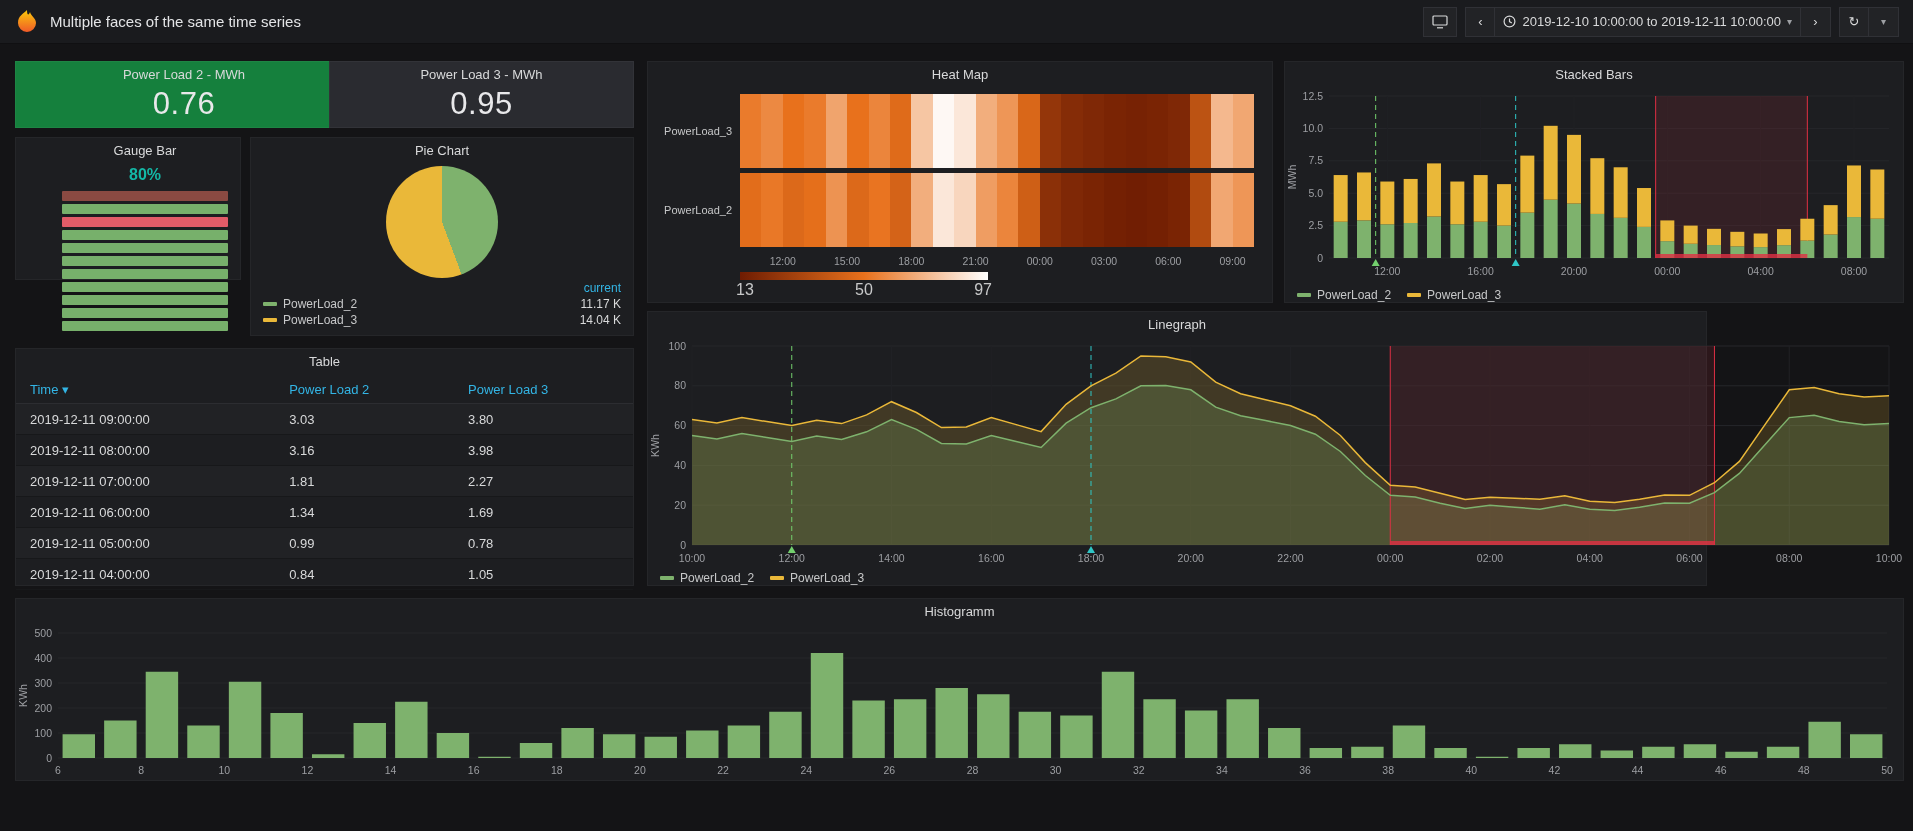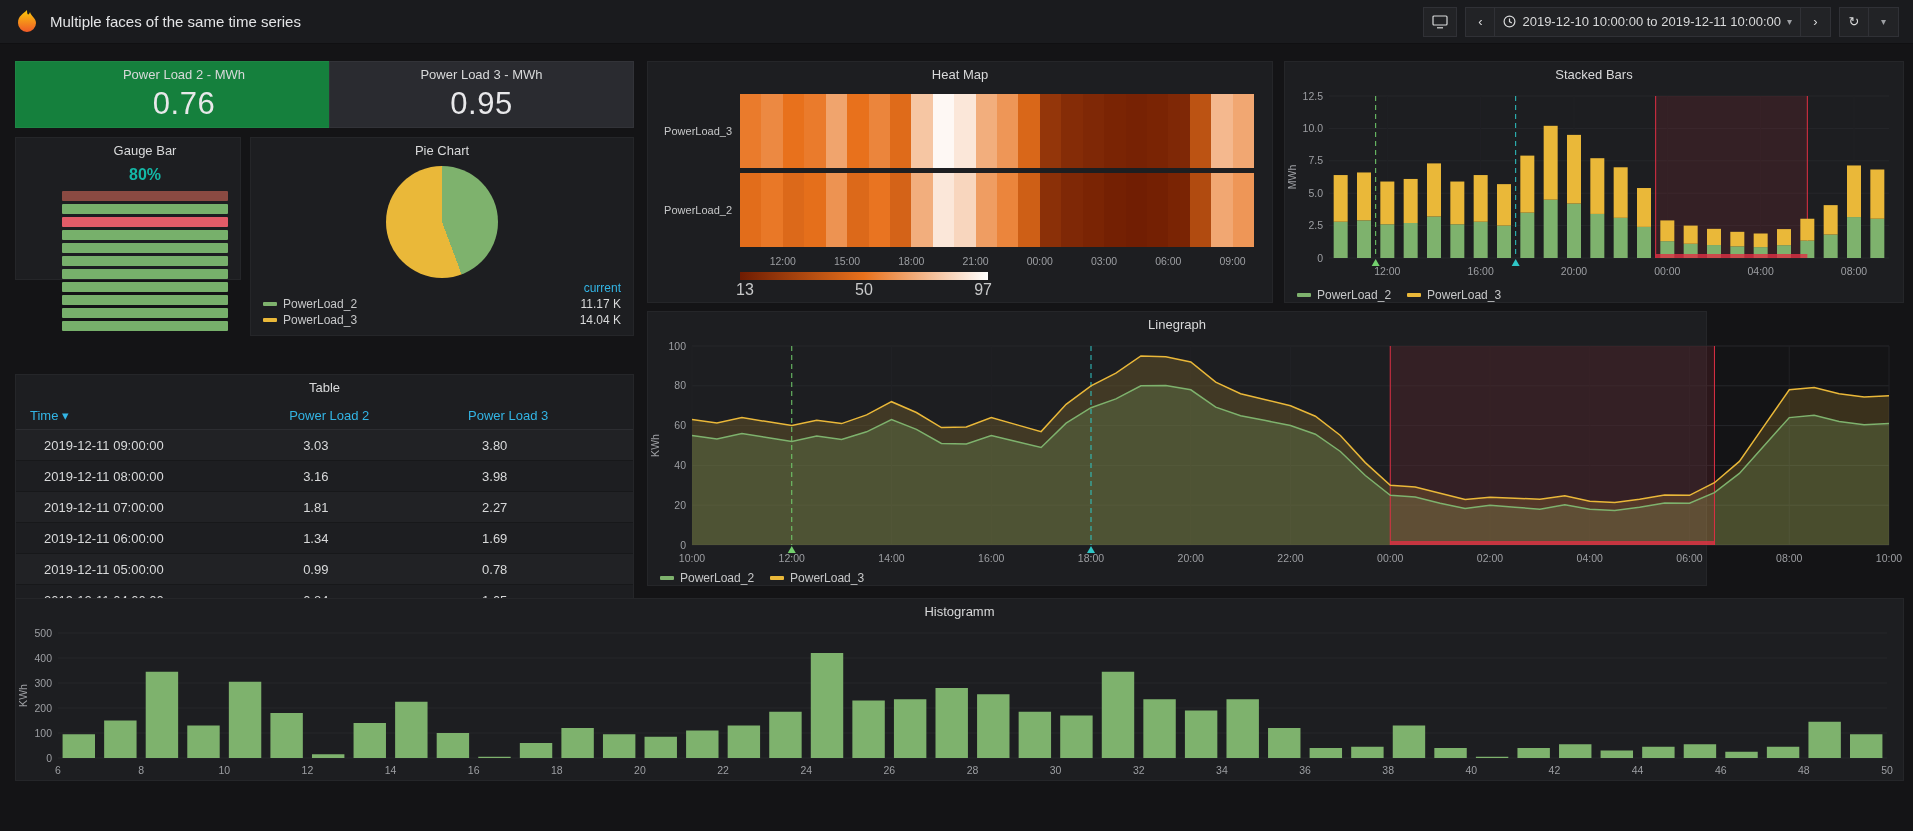--- a/index.html
+++ b/index.html
@@ -23,21 +23,21 @@
   .panel{position:absolute;background:#1d1e21;border:1px solid rgba(255,255,255,0.04);
          box-sizing:border-box;}
   .panel-title{height:26px;line-height:26px;text-align:center;font-size:13px;
                color:#d8d9da;font-weight:500;cursor:pointer;white-space:nowrap;}
   #p-stat2{left:15px;top:61px;width:338px;height:67px;background:#15803d;}
   #p-stat3{left:329px;top:61px;width:305px;height:67px;background:#2a2b30;}
   #p-gauge{left:15px;top:137px;width:226px;height:143px;padding-left:34px;}
   #p-pie{left:250px;top:137px;width:384px;height:199px;}
   #p-heatmap{left:647px;top:61px;width:626px;height:242px;}
   #p-stacked{left:1284px;top:61px;width:620px;height:242px;}
-  #p-table{left:15px;top:348px;width:619px;height:238px;margin-top:26px;}
+  #p-table{left:15px;top:348px;width:619px;height:238px;}
   #p-line{left:647px;top:311px;width:1060px;height:275px;}
   #p-hist{left:15px;top:598px;width:1889px;height:183px;}
 
   .stat-value{text-align:center;font-size:31px;font-weight:500;color:#e8e8ea;
               letter-spacing:.5px;margin-top:-2px;}
 
   
   .gauge-value{text-align:center;font-size:16px;font-weight:700;margin:2px 0 7px;}
   #gauge-bars{padding:0 12px;}
   .gbar{height:10px;margin-bottom:3px;border-radius:1px;}
@@ -73,21 +73,21 @@
 
   
   .tbl-head{display:flex;height:28px;align-items:center;border-bottom:1px solid #2c2d31;}
   .tbl-th{color:#33b5e5;font-size:13px;padding-left:14px;box-sizing:border-box;cursor:pointer;}
   .tbl-th:nth-child(1),.tbl-td:nth-child(1){width:42%;}
   .tbl-th:nth-child(2),.tbl-td:nth-child(2){width:29%;}
   .tbl-th:nth-child(3),.tbl-td:nth-child(3){width:29%;}
   .tbl-row{display:flex;height:30px;align-items:center;border-bottom:1px solid #17181a;
            font-size:13px;color:#d8d9da;}
   .tbl-row:nth-child(odd){background:rgba(255,255,255,0.02);}
-  .tbl-td{padding-left:28px;box-sizing:border-box;}
+  .tbl-td{padding-left:14px;box-sizing:border-box;}
 </style>
 </head>
 <body>
 
 <div class="navbar">
   <svg width="26" height="26" viewBox="0 0 26 26">
     <defs>
         <linearGradient id="lg" x1="0" y1="1" x2="0" y2="0">
       <stop offset="0" stop-color="#f05a28"></stop>
           <stop offset="1" stop-color="#fbca0a"></stop>

